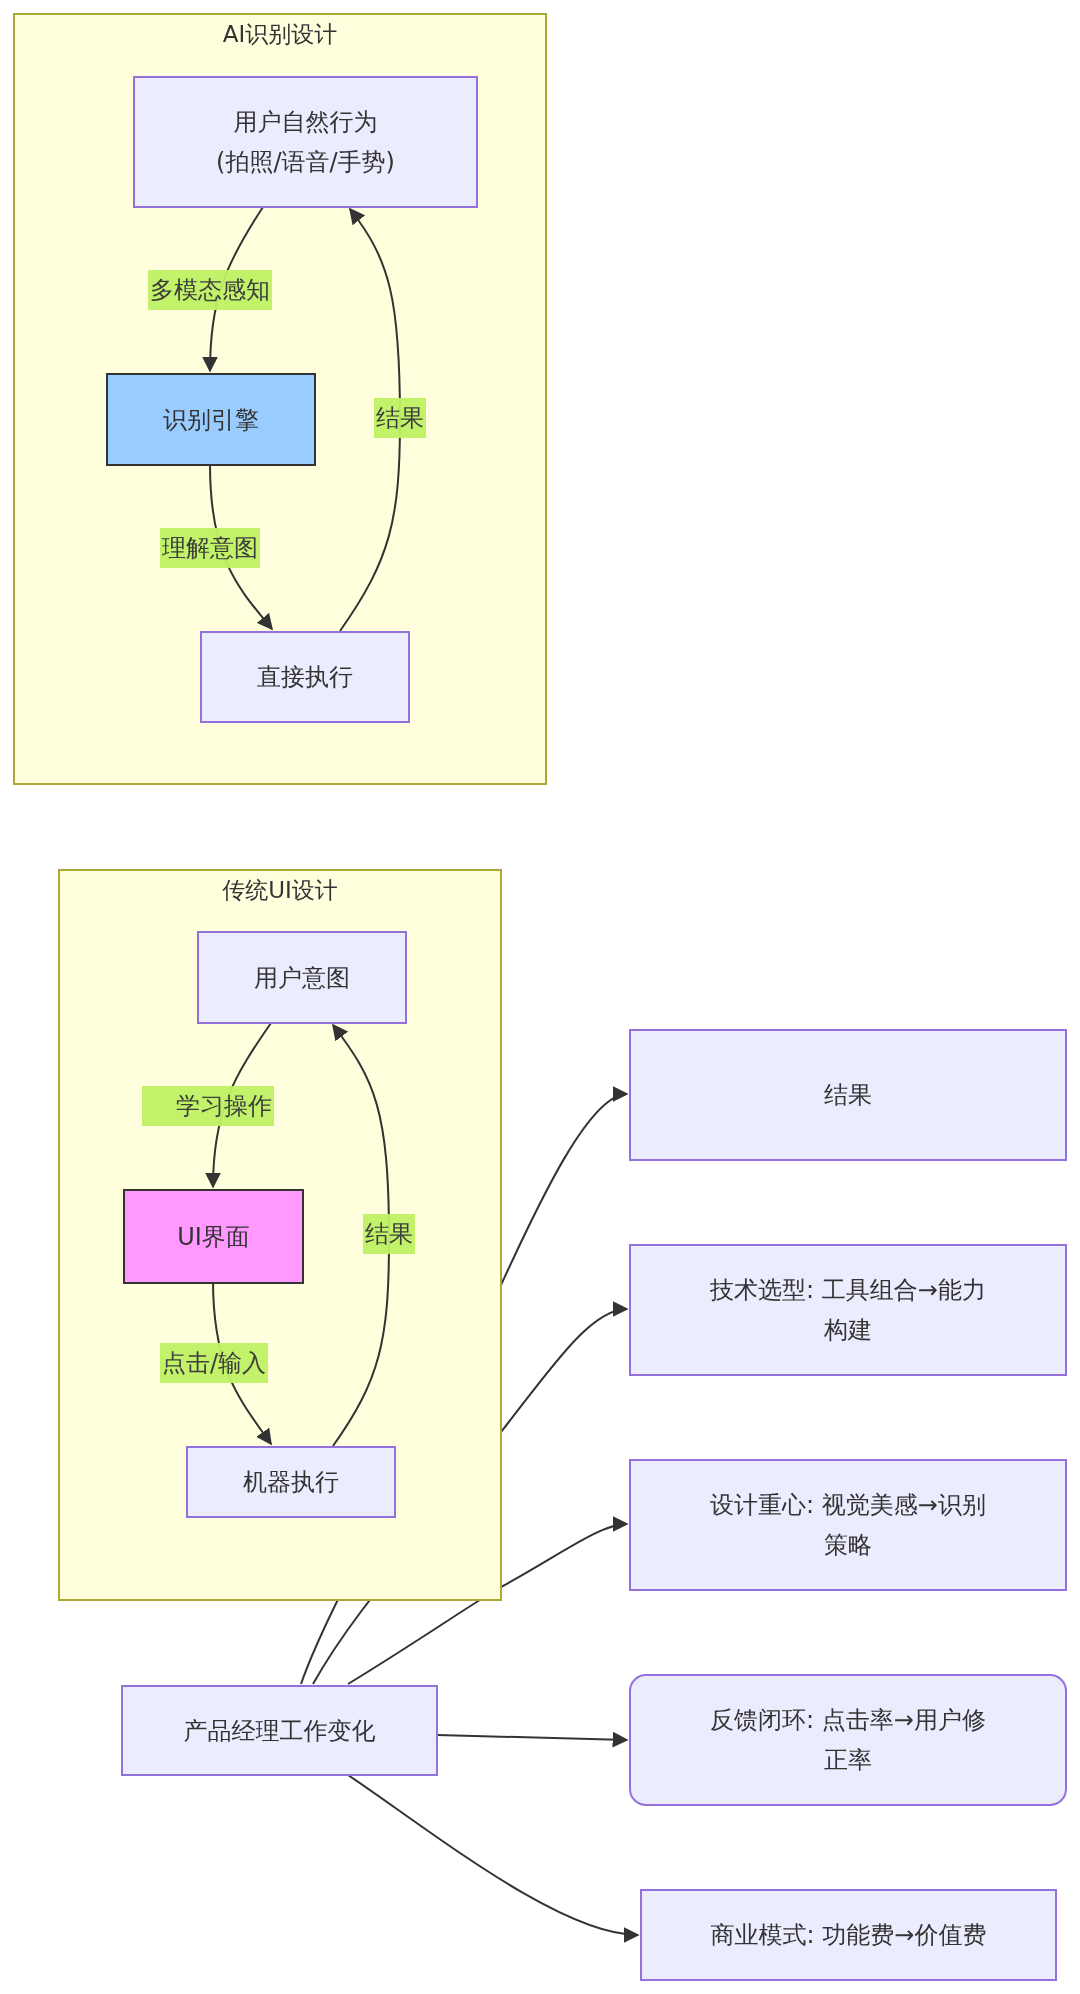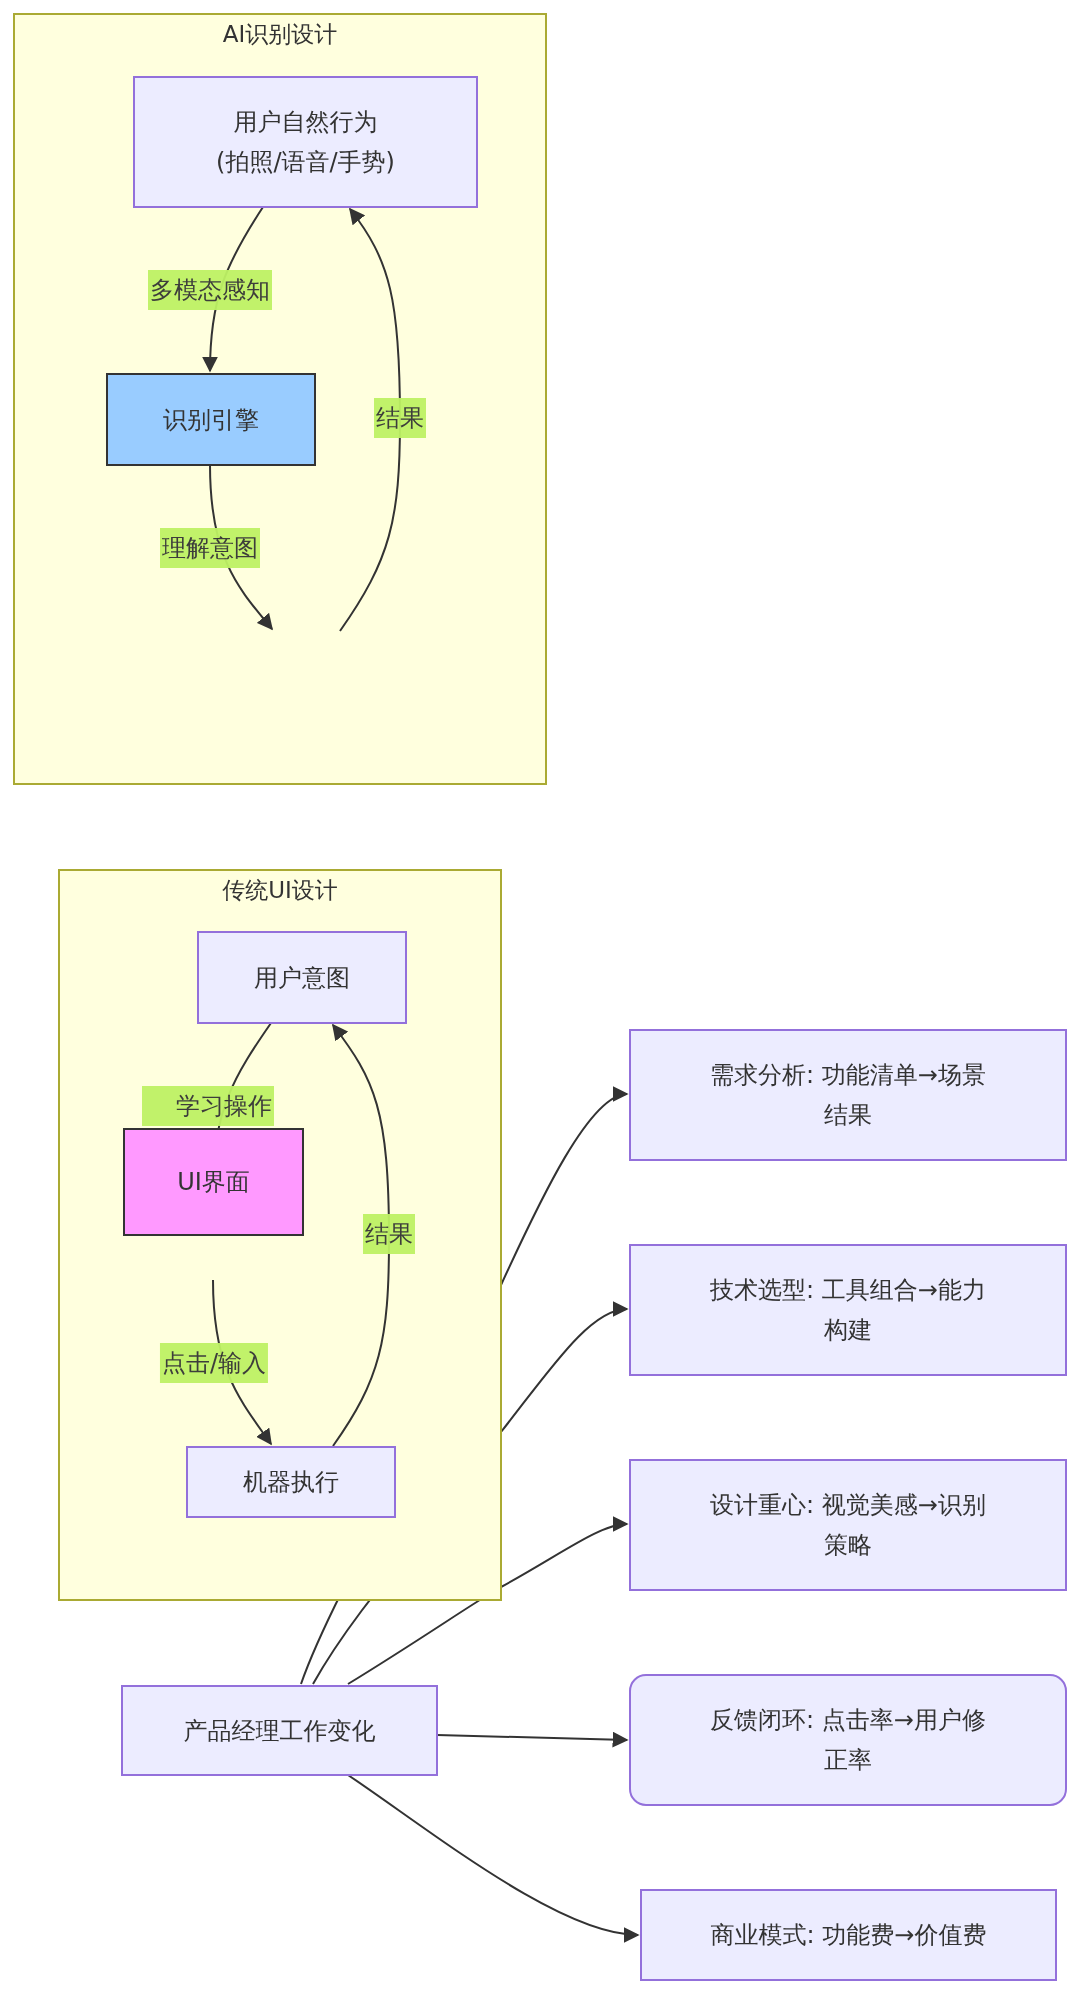--- a/index.html
+++ b/index.html
@@ -62,45 +62,47 @@
     <path fill="none" stroke="#333" stroke-width="2" d="M333,1446 C380,1380 389,1340 389,1240 C389,1110 375,1080 333,1025" marker-end="url(#arrow2)"></path>
   </svg>
 
   <div class="node" style="left:133px; top:76px; width:345px; height:132px; flex-direction:column;">
     <span>用户自然行为</span>
     <span>(拍照/语音/手势)</span>
   </div>
   <div class="node engine" style="left:106px; top:373px; width:210px; height:93px;">
     <span>识别引擎</span>
   </div>
+  <div class="node" style="left:200px; top:631px; width:210px; height:92px;">
+    <span>直接执行</span>
+  </div>
 
   <div class="edge-label" style="left:210px; top:290px;">多模态感知</div>
   <div class="edge-label" style="left:210px; top:548px;">理解意图</div>
   <div class="edge-label" style="left:400px; top:418px;">结果</div>
 
   <div class="node" style="left:197px; top:931px; width:210px; height:93px;">
     <span>用户意图</span>
   </div>
-  <div class="node ui" style="left:123px; top:1128px; width:181px; height:108px;">
+  <div class="node ui" style="left:123px; top:1189px; width:181px; height:95px;">
     <span>UI界面</span>
   </div>
   <div class="node" style="left:186px; top:1446px; width:210px; height:72px;">
     <span>机器执行</span>
   </div>
 
   <div class="edge-label" style="left:208px; top:1106px;padding-left:34px;">学习操作</div>
   <div class="edge-label" style="left:214px; top:1363px;">点击/输入</div>
   <div class="edge-label" style="left:389px; top:1234px;">结果</div>
 
   <div class="node" style="left:121px; top:1685px; width:317px; height:91px;">
     <span>产品经理工作变化</span>
   </div>
 
   <div class="node" style="left:629px; top:1029px; width:438px; height:132px; flex-direction:column;">
-    <span>需求分析: 功能清单→场景</span>
     <span>结果</span>
   </div>
   <div class="node" style="left:629px; top:1244px; width:438px; height:132px; flex-direction:column;">
     <span>技术选型: 工具组合→能力</span>
     <span>构建</span>
   </div>
   <div class="node" style="left:629px; top:1459px; width:438px; height:132px; flex-direction:column;">
     <span>设计重心: 视觉美感→识别</span>
     <span>策略</span>
   </div>

